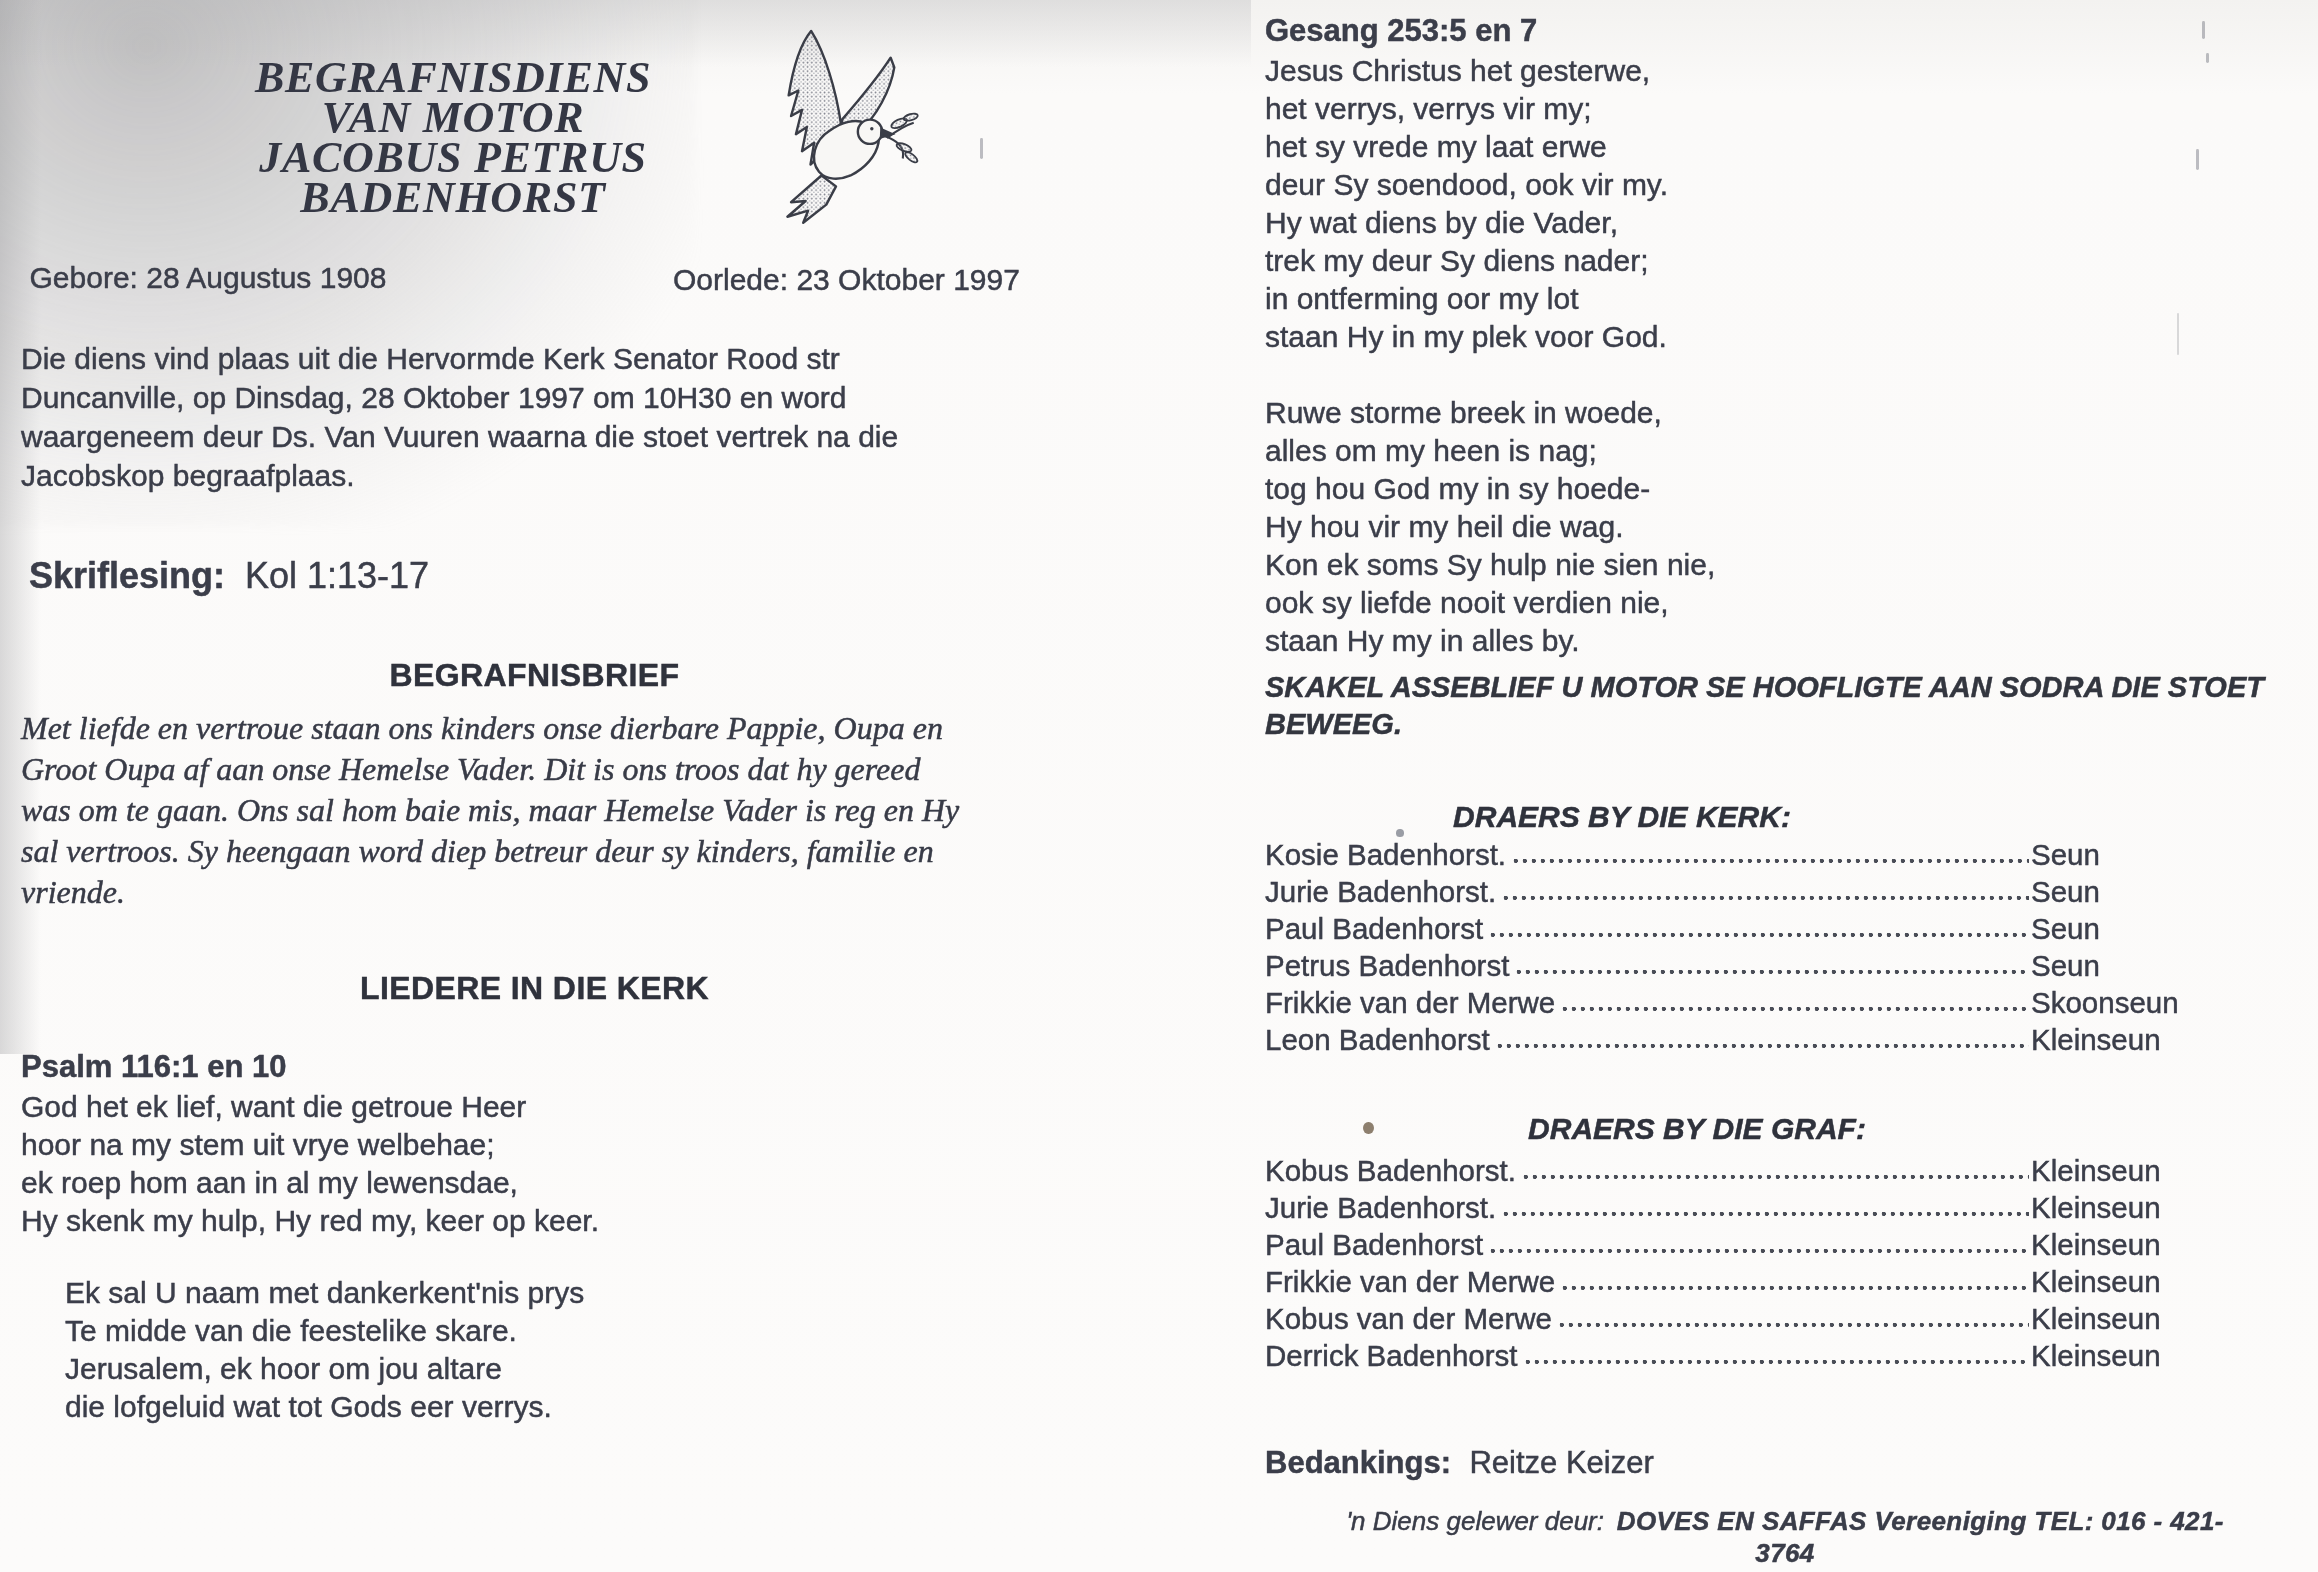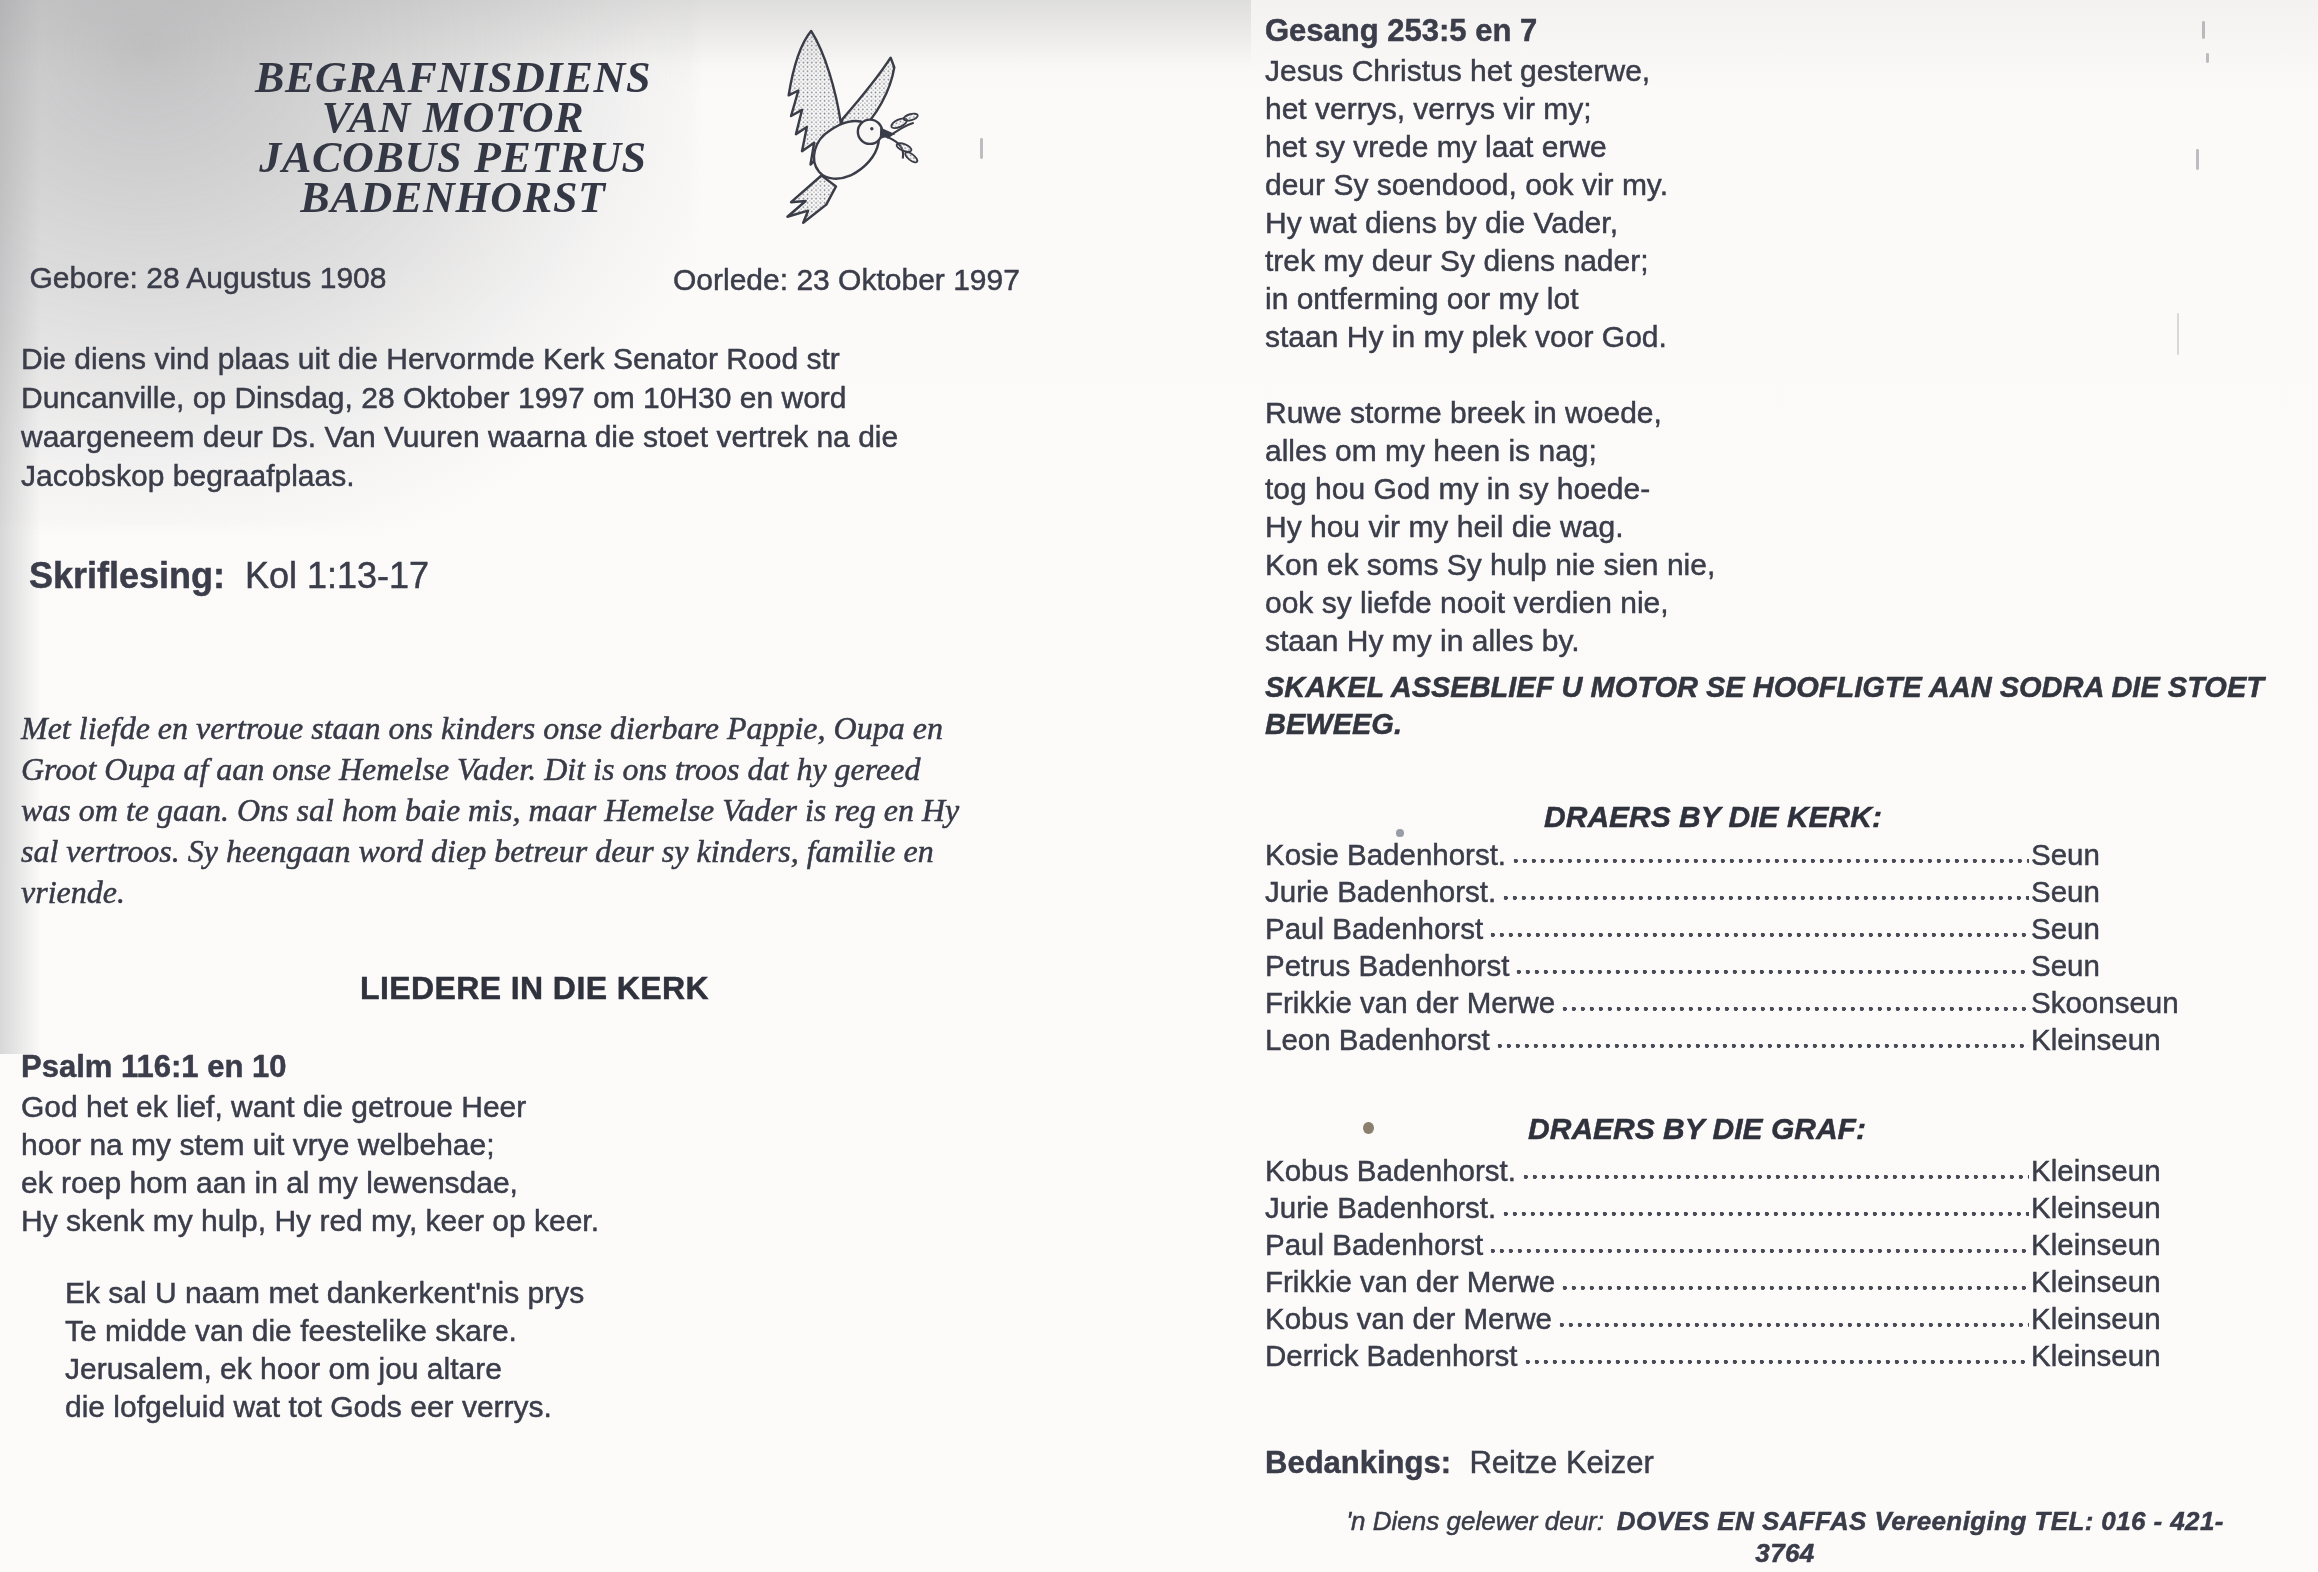--- a/index.html
+++ b/index.html
@@ -127,20 +127,21 @@
       <div class="line">Duncanville, op Dinsdag, 28 Oktober 1997 om 10H30 en word</div>
       <div class="line">waargeneem deur Ds. Van Vuuren waarna die stoet vertrek na die</div>
       <div class="line">Jacobskop begraafplaas.</div>
     </div>
 
   <div class="abs ink thick" style="left:29px;top:555px;font-size:36px;">
     <span class="bold">Skriflesing:</span>
     <span style="margin-left:9.8px;">Kol 1:13-17</span>
   </div>
 
+  <div class="abs heading-c thick" style="left:169px;top:657px;width:731px;">BEGRAFNISBRIEF</div>
 
   <div class="abs serif brief thick" style="left:21px;top:708px;width:1181px;">
 
   <div class="line">Met liefde en vertroue staan ons kinders onse dierbare Pappie, Oupa en</div>
       <div class="line">Groot Oupa af aan onse Hemelse Vader. Dit is ons troos dat hy gereed</div>
       <div class="line">was om te gaan. Ons sal hom baie mis, maar Hemelse Vader is reg en Hy</div>
       <div class="line">sal vertroos. Sy heengaan word diep betreur deur sy kinders, familie en</div>
       <div class="line">vriende.</div>
     </div>
 
@@ -188,21 +189,21 @@
       <div class="line">ook sy liefde nooit verdien nie,</div>
       <div class="line">staan Hy my in alles by.</div>
     </div>
 
   <div class="abs notice thick" style="left:1265px;top:669px;">
 
   <div class="line">SKAKEL ASSEBLIEF U MOTOR SE HOOFLIGTE AAN SODRA DIE STOET</div>
       <div class="line">BEWEEG.</div>
     </div>
 
-  <div class="abs bearers-heading thick" style="left:1281px;top:800px;">DRAERS BY DIE KERK:</div>
+  <div class="abs bearers-heading thick" style="left:1190px;top:800px;">DRAERS BY DIE KERK:</div>
 
   <div class="abs ink thick bearer-list" style="left:1265px;top:838px;">
 
       <div class="bearer-row">
         <span class="bearer-nl">
           <span class="bearer-name">Kosie Badenhorst.</span>
           <span class="bearer-leader"></span>
         </span>
         <span class="bearer-role">Seun</span>
       </div>

